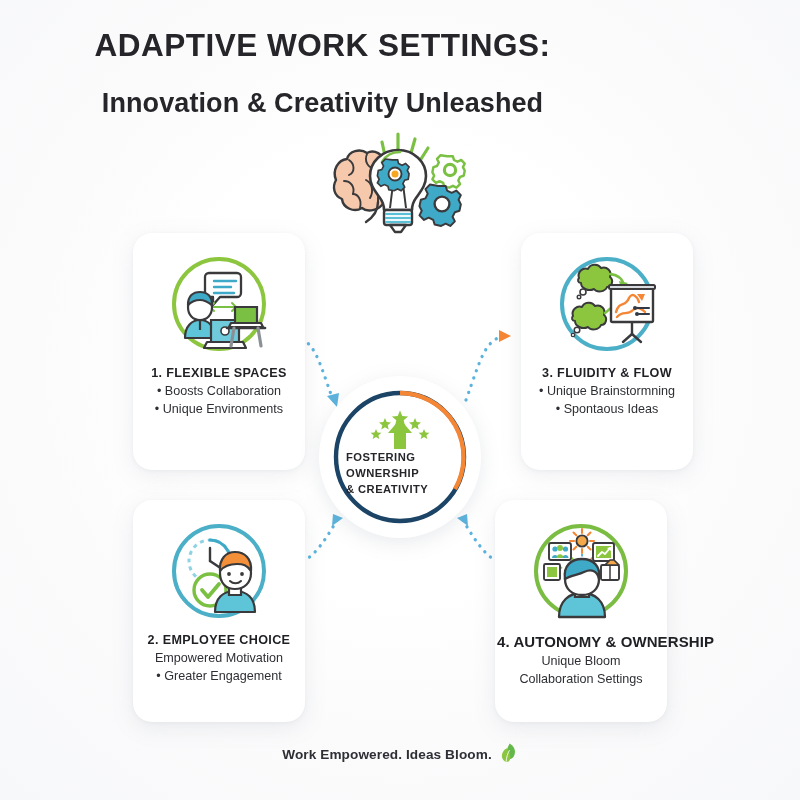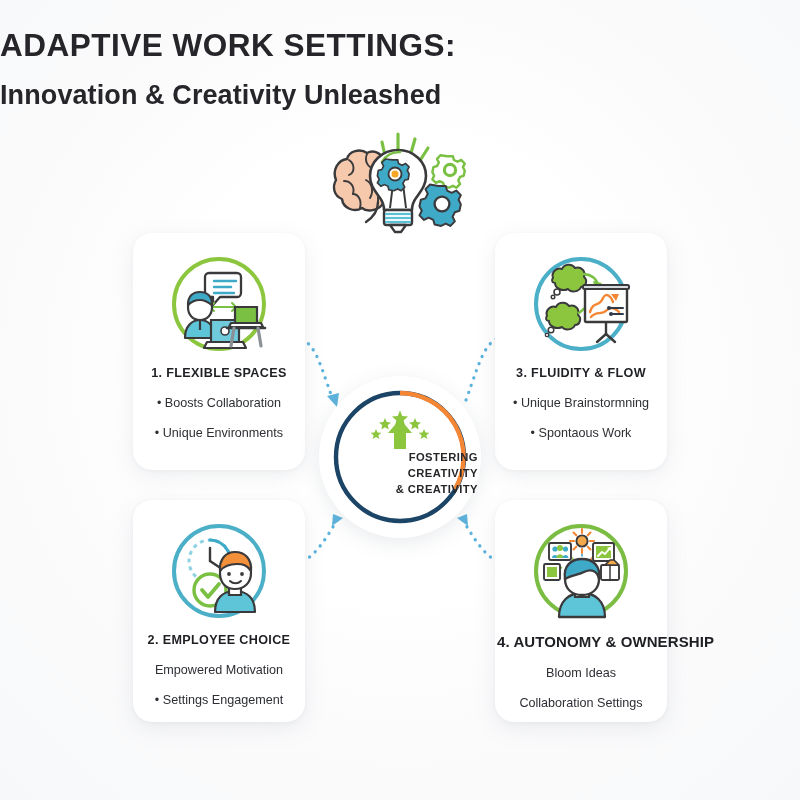--- a/index.html
+++ b/index.html
@@ -10,71 +10,71 @@
     overflow: hidden;
   }
   #stage {
     position: relative;
     width: 800px; height: 800px;
     background:
       radial-gradient(circle at 50% 46%, #ffffff 0%, #ffffff 38%, #fbfbfc 62%, #f7f8f9 100%);
   }
 
   
-  .title-wrap { position: absolute; left: 0; top: 28px; width: 645px; text-align: left; }
+  .title-wrap { position: absolute; left: 0; top: 28px; width: 645px; text-align: center; }
   .title-main {
     font-size: 31.5px; font-weight: 700; letter-spacing: 0.5px;
     color: #26262a; line-height: 1.12;
   }
   .title-sub {
     font-size: 27px; font-weight: 700; color: #26262a;
-    line-height: 1.2; margin-top: 16px; letter-spacing: 0.1px;
+    line-height: 1.2; margin-top: 24px; letter-spacing: 0.1px;
   }
 
   
   .hero-icon { position: absolute; left: 322px; top: 128px; width: 160px; height: 108px; }
 
   
   .card {
     position: absolute;
     background: #ffffff;
     border-radius: 19px;
     box-shadow: 0 6px 22px rgba(120,130,145,0.13), 0 1px 4px rgba(120,130,145,0.07);
     display: flex; flex-direction: column; align-items: center;
     padding-top: 17px;
   }
   .card-1 { left: 133px; top: 233px;  width: 172px; height: 237px; }
   .card-2 { left: 133px; top: 500px;  width: 172px; height: 222px; }
-  .card-3 { left: 495px; top: 233px;  width: 172px; height: 237px; }
+  .card-3 { left: 521px; top: 233px;  width: 172px; height: 237px; }
   .card-4 { left: 495px; top: 500px;  width: 172px; height: 222px; }
 
   .card-icon { width: 108px; height: 108px; }
   .card-body { margin-top: 8px; width: 100%; text-align: center; padding: 0 2px; }
   .card-heading {
     font-size: 12.6px; font-weight: 700; letter-spacing: 0.35px;
     color: #1f2024; white-space: nowrap;
   }
   .card-4 .card-heading { font-size: 15px; letter-spacing: 0.1px; }
   .card-line {
-    font-size: 12.6px; color: #2d2f34; margin-top: 16px; white-space: nowrap;
+    font-size: 12.6px; color: #2d2f34; margin-top: 4px; white-space: nowrap;
   }
 
   
   .card-body .card-line, .card-body .card-heading { overflow: visible; }
 
   
   .hub { position: absolute; left: 330px; top: 387px; width: 140px; height: 140px; }
   .hub-plate {
     position: absolute; left: -11px; top: -11px; width: 162px; height: 162px;
     border-radius: 50%; background: #ffffff;
     box-shadow: 0 5px 20px rgba(120,130,145,0.16);
   }
   .hub-svg { position: absolute; left: 0; top: 0; }
   .hub-text {
-    position: absolute; left: 8px; top: 62px; width: 140px; text-align: right;
+    position: absolute; left: 16px; top: 62px; width: 140px; text-align: left;
     font-size: 11.2px; font-weight: 700; letter-spacing: 0.45px;
     color: #26262a; line-height: 1.45;
   }
 
   
   .connectors { position: absolute; left: 0; top: 0; width: 800px; height: 800px; pointer-events: none; }
 
   
   .footer {
     position: absolute; left: 0; top: 742px; width: 800px;
@@ -248,21 +248,21 @@
           <path d="M55 54 C54 42 61 35 70 35 C80 35 87 42 86 54 C82 48 78 47 72 47 C65 47 59 49 55 54 Z" fill="#f5903a" stroke="#3a3a3c" stroke-width="2.2" stroke-linejoin="round"></path>
           <circle cx="64" cy="57" r="1.9" fill="#3a3a3c"></circle>
           <circle cx="77" cy="57" r="1.9" fill="#3a3a3c"></circle>
           <path d="M65 64 C68 67 73 67 76 64" fill="none" stroke="#3a3a3c" stroke-width="2" stroke-linecap="round"></path>
         </g>
       </svg>
     </div>
     <div class="card-body">
       <div class="card-heading">2. EMPLOYEE CHOICE</div>
       <div class="card-line">Empowered Motivation</div>
-      <div class="card-line">• Settings Engagement</div>
+      <div class="card-line">• Greater Engagement</div>
     </div>
   </div>
 
   <div class="card card-3">
     <div class="card-icon">
       <svg viewBox="0 0 108 108" width="108" height="108">
         <circle cx="54" cy="54" r="45" fill="none" stroke="#4bafc8" stroke-width="4"></circle>
 
         <g>
           <path d="M26 28 C24 22 30 17 35 19 C37 14 45 13 48 18 C54 16 59 21 57 27
@@ -300,21 +300,21 @@
             <line x1="86" y1="64" x2="96" y2="64"></line>
           </g>
           <circle cx="82" cy="58" r="2" fill="#2f3a46"></circle>
           <circle cx="84" cy="64" r="2" fill="#2f3a46"></circle>
         </g>
       </svg>
     </div>
     <div class="card-body">
       <div class="card-heading">3. FLUIDITY &amp; FLOW</div>
       <div class="card-line">• Unique Brainstormning</div>
-      <div class="card-line">• Spontaous Work</div>
+      <div class="card-line">• Spontaous Ideas</div>
     </div>
   </div>
 
   <div class="card card-4">
     <div class="card-icon">
       <svg viewBox="0 0 108 108" width="108" height="108">
         <circle cx="54" cy="54" r="45" fill="none" stroke="#7bbd42" stroke-width="4"></circle>
 
         <g stroke="#8cc63f" stroke-width="1.7" stroke-dasharray="2.5 3" fill="none">
           <path d="M44 58 C38 54 33 50 30 47"></path>
@@ -371,21 +371,21 @@
         <g>
           <path d="M32 100 C32 84 42 76 55 76 C68 76 78 84 78 100 Z" fill="#5ec5d8" stroke="#3a3a3c" stroke-width="2.3" stroke-linejoin="round"></path>
           <path d="M48 70 h14 v10 h-14 z" fill="#ffffff" stroke="#3a3a3c" stroke-width="2.2"></path>
           <path d="M55 44 C66 44 72 52 72 62 C72 72 65 78 55 78 C45 78 38 72 38 62 C38 52 44 44 55 44 Z" fill="#ffffff" stroke="#3a3a3c" stroke-width="2.3"></path>
           <path d="M38 62 C36 49 44 42 55 42 C66 42 74 49 72 62 C70 53 64 52 57 55 C51 58 44 58 38 62 Z" fill="#3fa9c8" stroke="#3a3a3c" stroke-width="2.3" stroke-linejoin="round"></path>
         </g>
       </svg>
     </div>
     <div class="card-body">
       <div class="card-heading">4. AUTONOMY &amp; OWNERSHIP</div>
-      <div class="card-line">Bloom Ideas</div>
+      <div class="card-line">Unique Bloom</div>
       <div class="card-line">Collaboration Settings</div>
     </div>
   </div>
 
   <div class="hub">
     <div class="hub-plate"></div>
     <svg class="hub-svg" viewBox="0 0 140 140" width="140" height="140">
 
       <circle cx="70" cy="70" r="64" fill="#ffffff" stroke="#1c4466" stroke-width="4.4"></circle>
 
@@ -398,19 +398,29 @@
           <polygon points="70,24 72.3,29.4 78.1,29.9 73.7,33.8 75,39.5 70,36.4 65,39.5 66.3,33.8 61.9,29.9 67.7,29.4" transform="translate(0,-0.5) scale(1.0)"></polygon>
           <polygon points="55,31 56.7,35 61,35.4 57.7,38.3 58.7,42.5 55,40.2 51.3,42.5 52.3,38.3 49,35.4 53.3,35"></polygon>
           <polygon points="85,31 86.7,35 91,35.4 87.7,38.3 88.7,42.5 85,40.2 81.3,42.5 82.3,38.3 79,35.4 83.3,35"></polygon>
           <polygon points="46,42 47.5,45.5 51.3,45.8 48.4,48.4 49.3,52.1 46,50.1 42.7,52.1 43.6,48.4 40.7,45.8 44.5,45.5"></polygon>
           <polygon points="94,42 95.5,45.5 99.3,45.8 96.4,48.4 97.3,52.1 94,50.1 90.7,52.1 91.6,48.4 88.7,45.8 92.5,45.5"></polygon>
         </g>
       </g>
     </svg>
     <div class="hub-text">
       <div>FOSTERING</div>
-      <div>CREATIVITY</div>
+      <div>OWNERSHIP</div>
       <div>&amp; CREATIVITY</div>
     </div>
   </div>
 
+  <div class="footer">
+    <span class="footer-text">Work Empowered. Ideas Bloom.</span>
+    <span>
+      <svg viewBox="0 0 24 26" width="19" height="21">
+        <path d="M13.5 1.5 C20 5 22 12.5 18.5 18 C16 21.8 11.5 22.5 9.5 19.5 C7.5 16.5 9 9 13.5 1.5 Z" fill="#64b84a"></path>
+        <path d="M9.5 7.5 C3.5 11 2 18 5.5 22.5 C8 25.8 12.5 25.5 13.8 22 C15.2 18.3 13.5 12 9.5 7.5 Z" fill="#8cc63f"></path>
+        <path d="M9 24 C9.5 19 10.8 14.5 13 10.5" fill="none" stroke="#ffffff" stroke-width="1.1" stroke-linecap="round"></path>
+      </svg>
+    </span>
+  </div>
 
 </div>
 
 </body></html>

